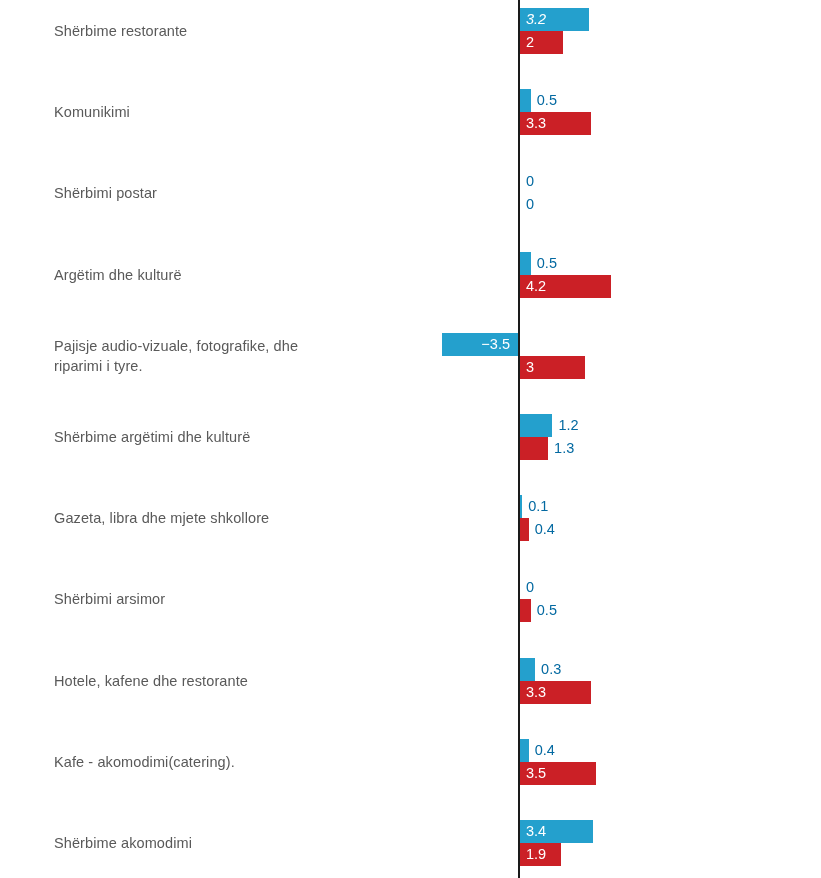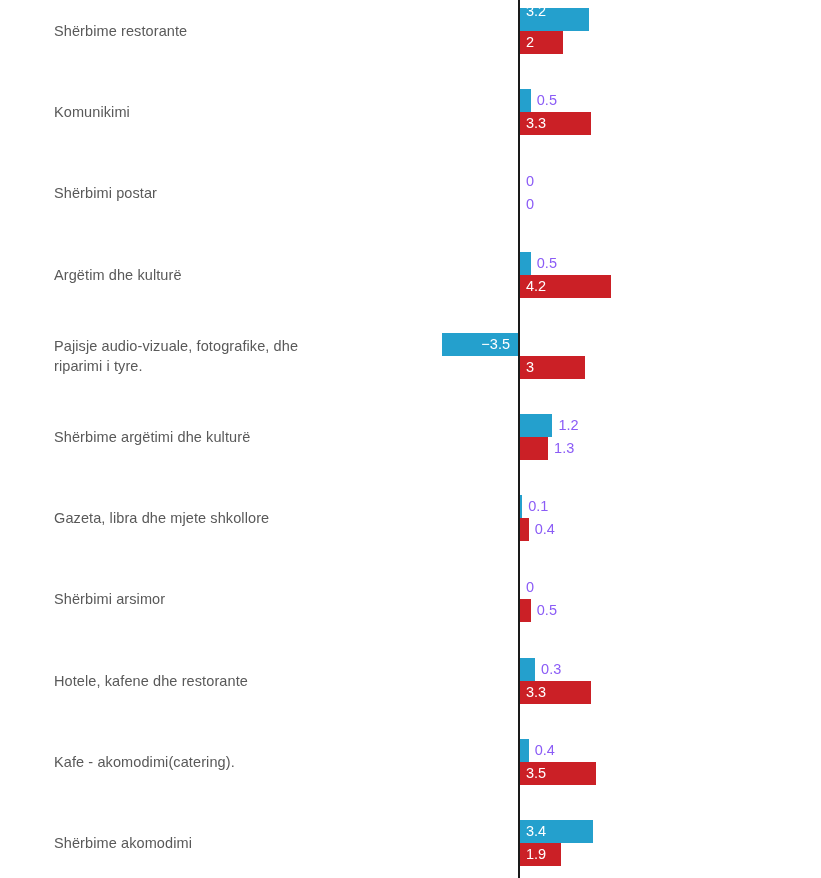--- a/index.html
+++ b/index.html
@@ -47,37 +47,37 @@
     height: 23px;
   }
   .bar.series-blue { background: #24a0cd; }
   .bar.series-red  { background: #cb2026; }
   .bar.zero { width: 0; height: 23px; }
   .bar-value {
     position: absolute;
     font-size: 14.5px;
     line-height: 23px;
     height: 23px;
-    color: #8b5cf6;
+    color: #0369a1;
     white-space: nowrap;
   }
   .bar-value.inside {
     color: #ffffff;
   }
 </style>
 </head>
 <body>
 
 <div id="chart-root">
   <div class="axis-line" style="left: 518px; background: rgb(26, 26, 26);"></div>
   <div id="rows-container">
       <div class="cat-row" style="top: 0px;">
         <div class="cat-label" style="top: 21px; width: 420px;">Shërbime restorante</div>
         <div class="bar series-blue" style="top: 8px; width: 69.12px; left: 520px; background: rgb(36, 160, 205);"></div>
-        <div class="bar-value inside" style="top: 0; left: 526px;">3.2</div>
+        <div class="bar-value inside" style="top: 8px; left: 526px; font-style: italic;">3.2</div>
         <div class="bar series-red" style="top: 31px; width: 43.2px; left: 520px; background: rgb(203, 32, 38);"></div>
         <div class="bar-value inside" style="top: 31px; left: 526px;">2</div>
       </div>
       <div class="cat-row" style="top: 0px;">
         <div class="cat-label" style="top: 102.2px; width: 420px;">Komunikimi</div>
         <div class="bar series-blue" style="top: 89.2px; width: 10.8px; left: 520px; background: rgb(36, 160, 205);"></div>
         <div class="bar-value" style="top: 89.2px; left: 536.8px;">0.5</div>
         <div class="bar series-red" style="top: 112.2px; width: 71.28px; left: 520px; background: rgb(203, 32, 38);"></div>
         <div class="bar-value inside" style="top: 112.2px; left: 526px;">3.3</div>
       </div>

